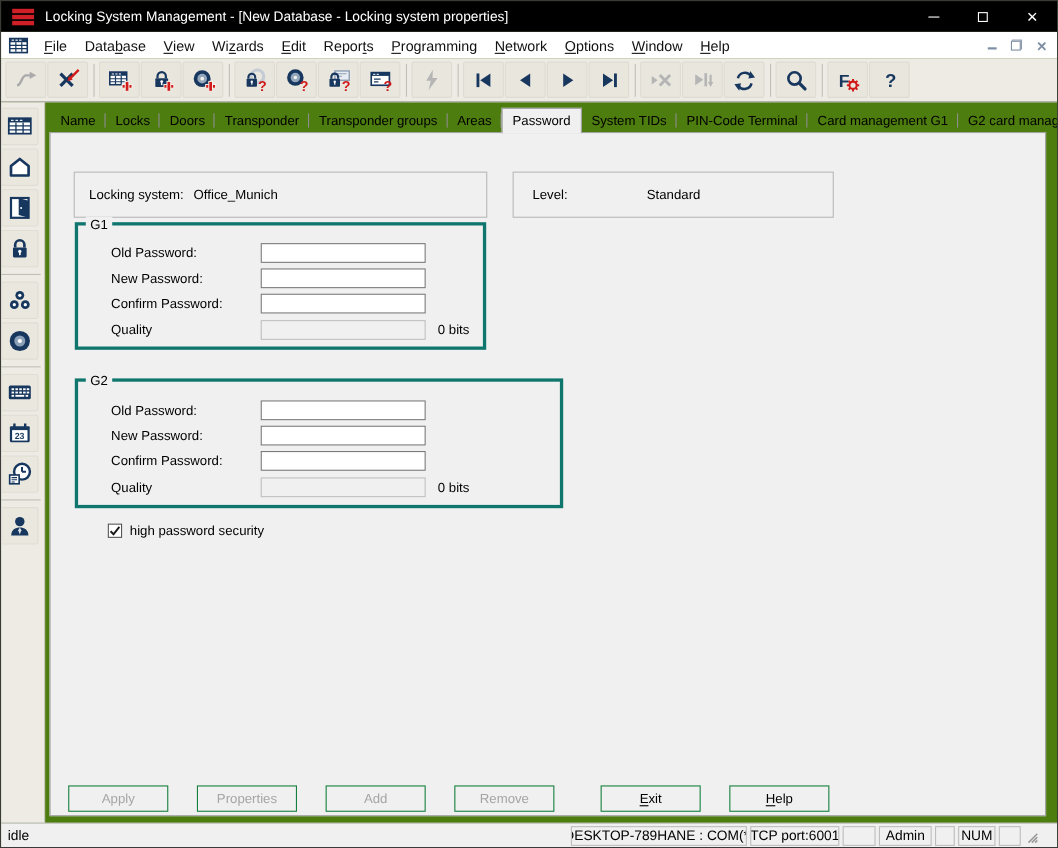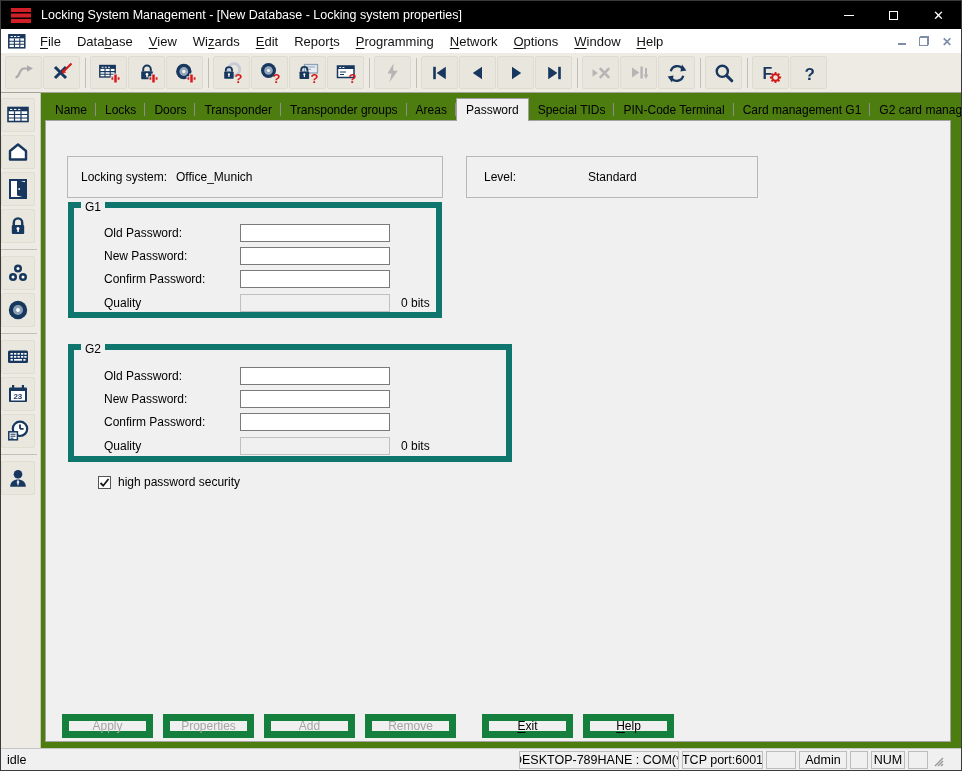--- a/index.html
+++ b/index.html
@@ -57,38 +57,38 @@
 
   .page { flex:1; border:1px solid #a3a3a3; background:#f0f0f0; position:relative; }
 
   
   .info-box { position:absolute; height:42px; border:1px solid #b8b8b8; background:#f0f0f0;
               font-size:12px; display:flex; align-items:center; }
   .info-label { margin-left:13px; }
   .info-value { position:absolute;text-align:center; }
 
   
-  .fieldset { position:absolute; border:6px solid #0f766e; }
+  .fieldset { position:absolute; border:3px solid #0f766e; }
   .legend { position:absolute; top:-8px; left:7px; background:#f0f0f0; padding:0 4px; font-size:12px; }
   .frow { position:absolute; left:0; width:100%; height:18px; }
   .flabel { position:absolute; left:30px; top:2px; font-size:12px; }
   .fin { position:absolute; left:166px; top:0; width:150px; height:18px; border:1px solid #7a7a7a;
          background:#fff; font:12px "Liberation Sans",sans-serif; padding:0 3px; }
   .fin.quality { background:#f0f0f0; border:1px solid #c0c0c0; }
   .bits { position:absolute; left:327px; top:2px; font-size:12px; }
 
   
   .cbrow { position:absolute; display:flex; align-items:center; font-size:12px; }
   .cb { width:13px; height:13px; background:#fff; border:1px solid #555; display:flex;
         align-items:center; justify-content:center; margin-right:7px; }
 
   
   .footer { position:absolute; left:16px; bottom:3px; display:flex; }
-  .fbtn { width:91px; height:24px; border:7px solid #15803d; background:#f0f0f0; font-size:12px;
-          display:flex; align-items:center; justify-content:center; margin-right:10px; color:#000; }
+  .fbtn { width:91px; height:24px; border:1px solid #15803d; background:#f0f0f0; font-size:12px;
+          display:flex; align-items:center; justify-content:center; margin-right:26px; color:#000; }
   .fbtn.disabled { color:#a5a5a5; }
   .fbtn.gap { margin-left:16px; }
 
   
   .statusbar { height:22px; border-top:1px solid #c6c6c6; background:#f0f0f0; display:flex;
                align-items:center; font-size:12.5px; flex:none; padding:0 16px 0 0; }
   .sb-left { flex:1; padding-left:6px; }
   .sb-panel { height:18px; border:1px solid #bdbdbd; margin-left:3px; display:flex; align-items:center;
               justify-content:center; padding:0 3px; white-space:nowrap; overflow:hidden; flex:none; }
   .grip { margin-left:3px; flex:none; }
@@ -463,21 +463,21 @@
 
     <div class="content">
       <div class="tabs">
         <div class="tab">Name</div>
         <div class="tab">Locks</div>
         <div class="tab">Doors</div>
         <div class="tab">Transponder</div>
         <div class="tab">Transponder groups</div>
         <div class="tab">Areas</div>
         <div class="tab active">Password</div>
-        <div class="tab">Special TIDs</div>
+        <div class="tab">System TIDs</div>
         <div class="tab">PIN-Code Terminal</div>
         <div class="tab">Card management G1</div>
         <div class="tab">G2 card management</div>
       </div>
 
       <div class="page">
 
         <div class="info-box" style="left:21px; top:35px; width:376px;">
           <span class="info-label">Locking system:</span>
           <span class="info-value" style="left:108px;">Office_Munich</span>

